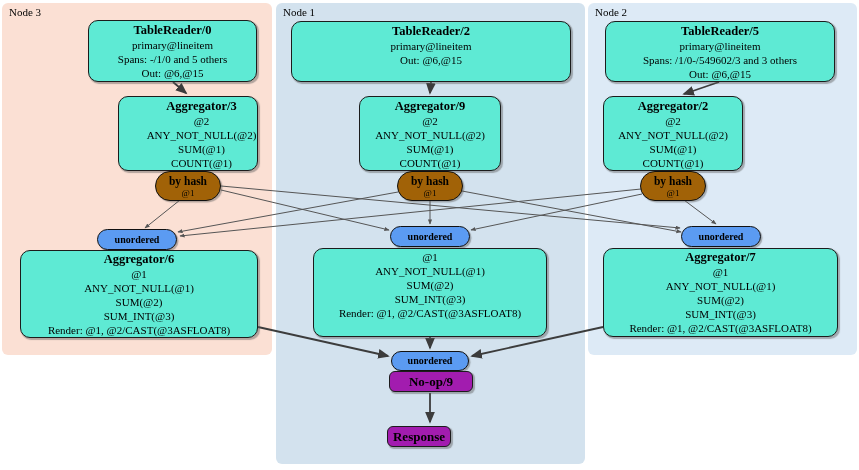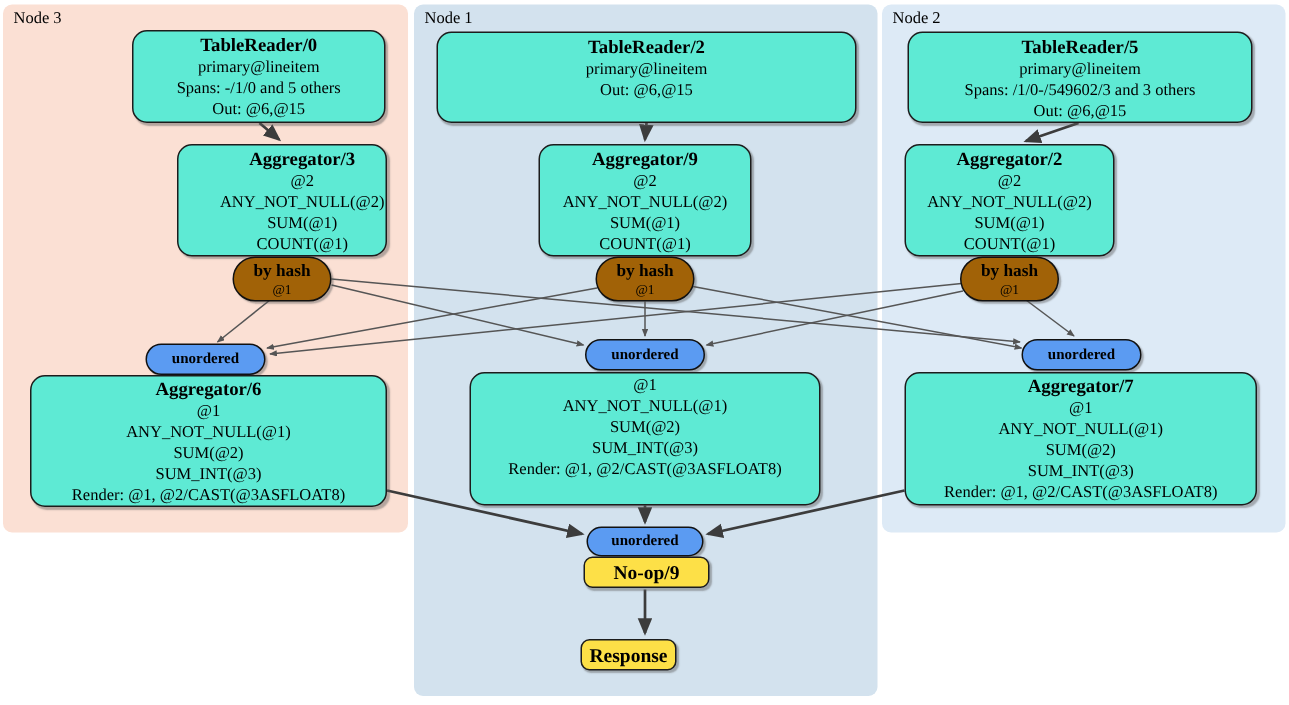--- a/index.html
+++ b/index.html
@@ -26,21 +26,21 @@
     box-shadow:1.5px 1.5px 1px rgba(90,90,90,.45);
   }
   .router .router-label{font-weight:bold;font-size:11.5px;line-height:13px;margin-top:3px;}
   .router .router-key{font-size:9px;line-height:11px;}
   .sync{
     background:#5b9bf2;border:1px solid #111;border-radius:11px;
     box-shadow:1.5px 1.5px 1px rgba(90,90,90,.45);
     font-weight:bold;font-size:10px;line-height:19px;
   }
   .smallbox{
-    background:#fde047;border:1px solid #1c1c1c;border-radius:6px;
+    background:#a21caf;border:1px solid #1c1c1c;border-radius:6px;
     box-shadow:1.5px 1.5px 1px rgba(90,90,90,.45);
     font-weight:bold;font-size:13px;line-height:19px;
   }
   .thin{stroke:#555;stroke-width:1;}
   .thick{stroke:#3c3c3c;stroke-width:1.8;}
 </style>
 </head>
 <body>
 
 <div class="stage">

